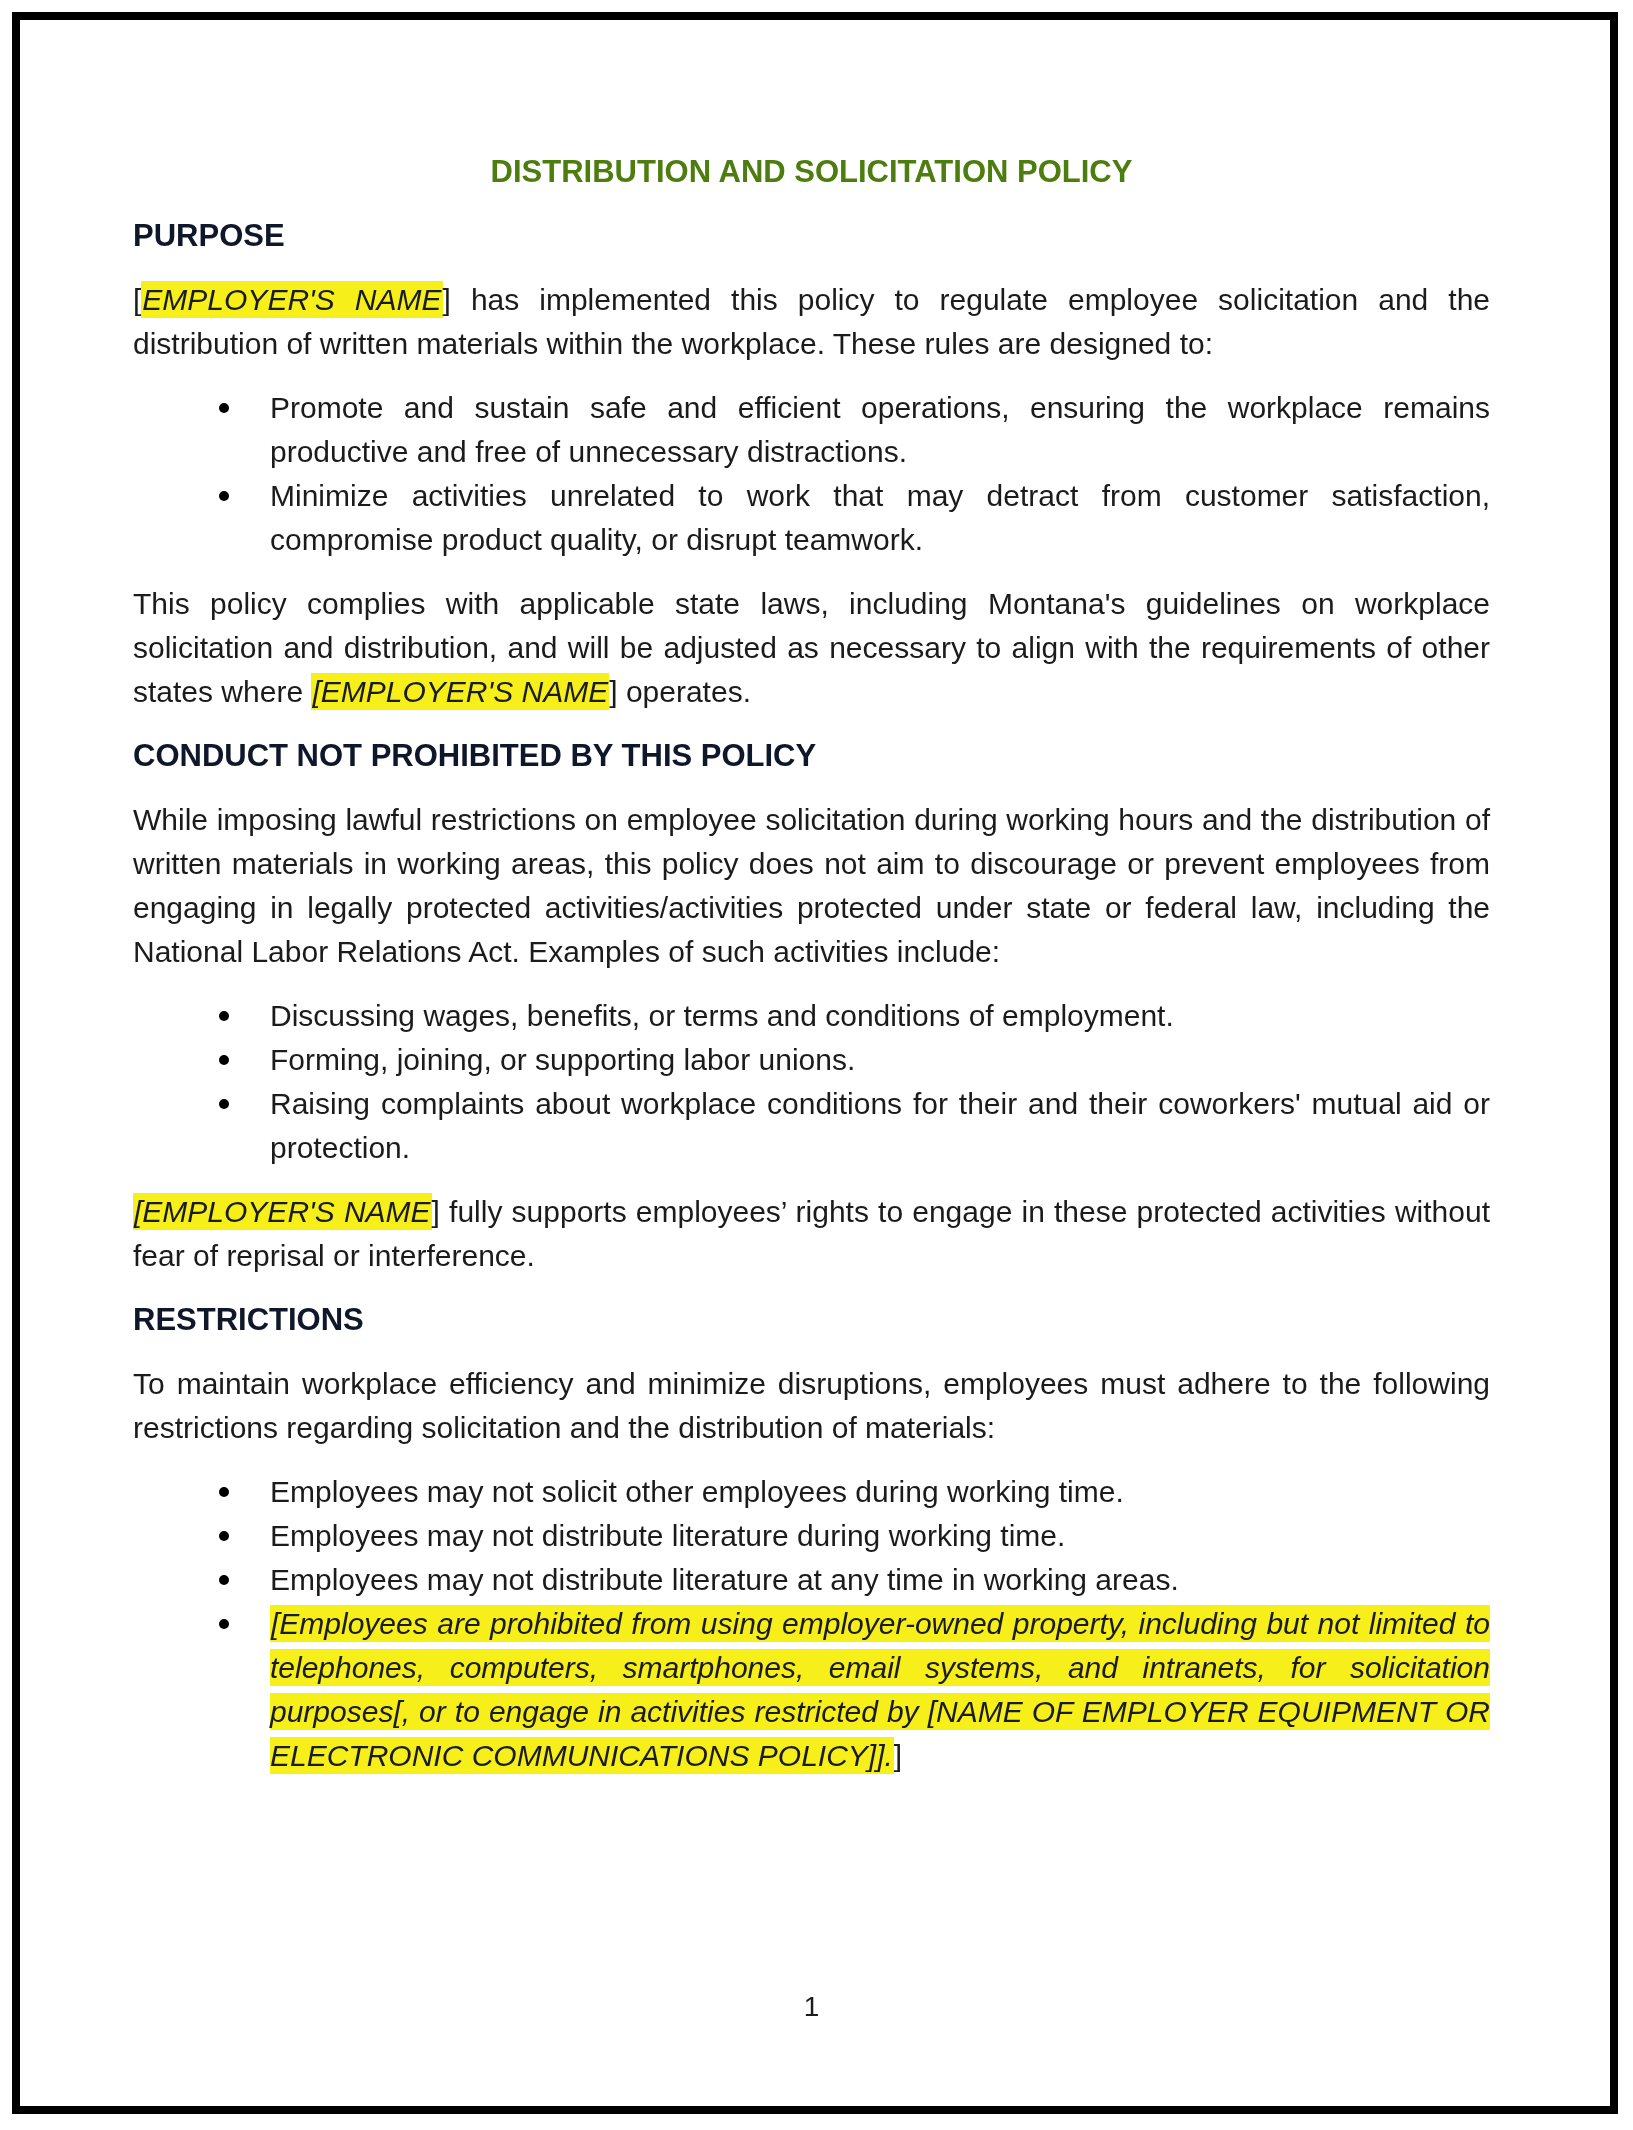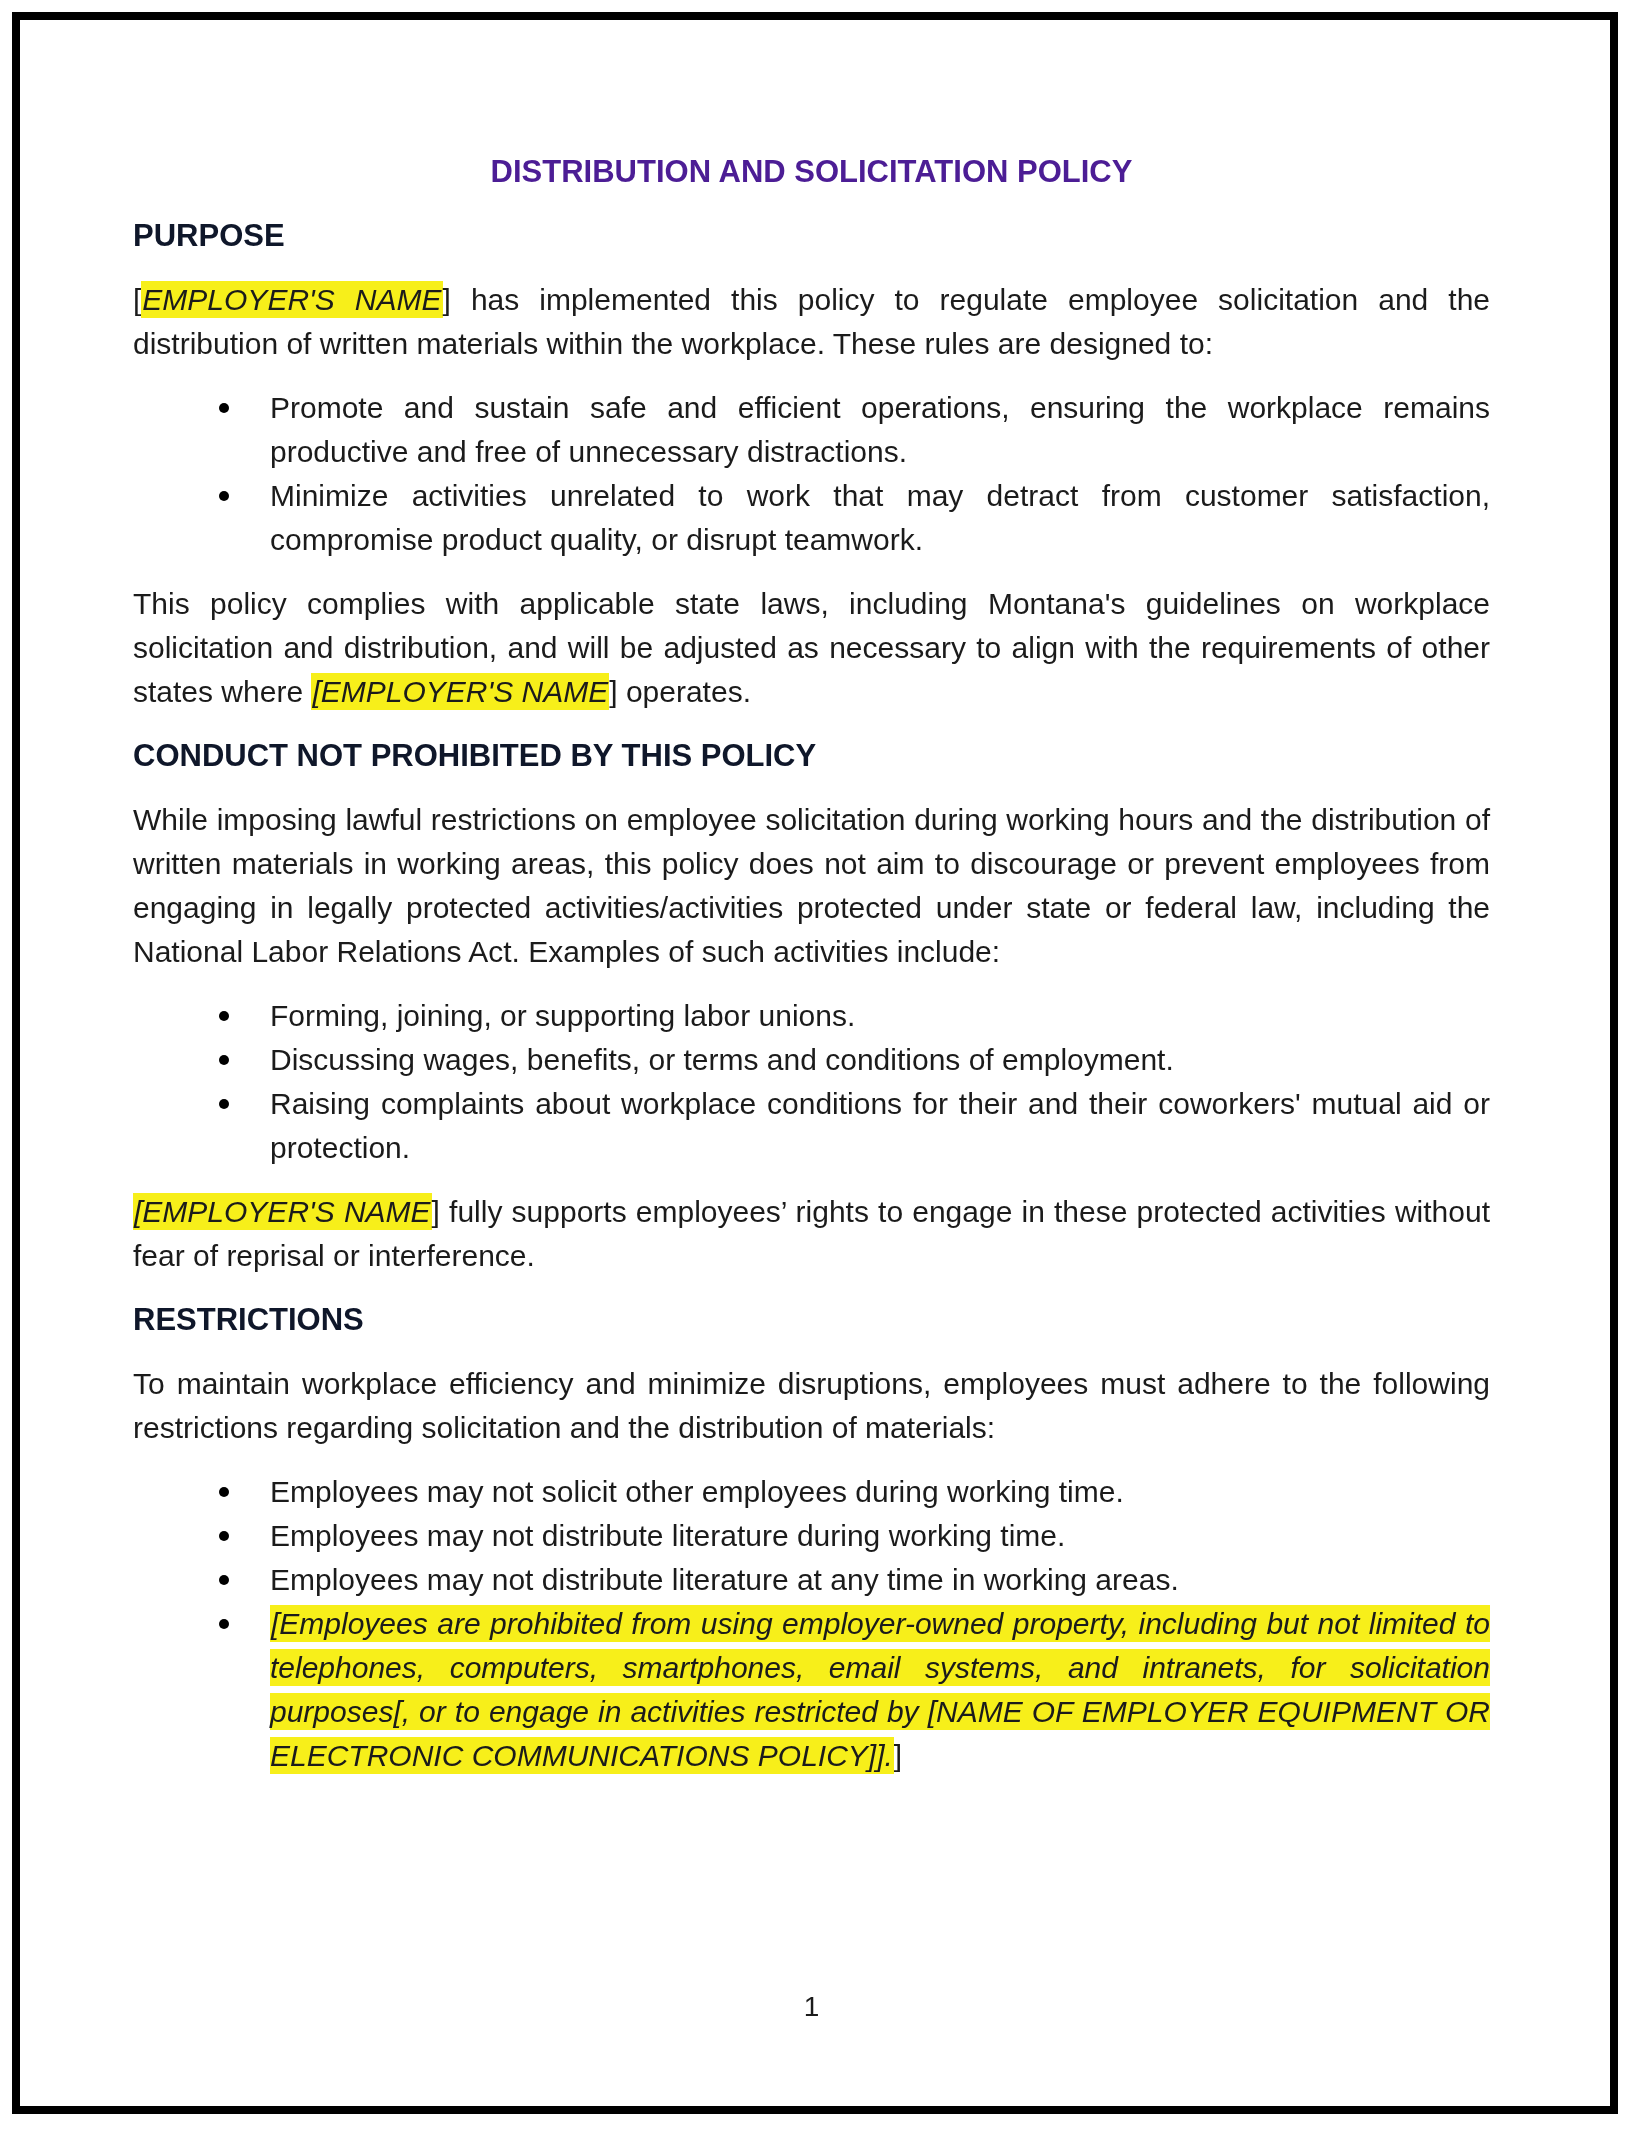--- a/index.html
+++ b/index.html
@@ -29,21 +29,21 @@
     position: absolute;
     left: 133px;
     right: 143px;
     top: 150px;
   }
   h1.doc-title {
     font-size: 31px;
     line-height: 44px;
     font-weight: bold;
     text-align: center;
-    color: #4c1d95;
+    color: #4d7c0f;
     margin: 0 0 20px 0;
   }
   h2.section-heading {
     font-size: 31px;
     line-height: 44px;
     font-weight: bold;
     color: #0f172a;
     margin: 20px 0;
   }
   p.para {
@@ -109,22 +109,22 @@
     <li>Minimize activities unrelated to work that may detract from customer satisfaction, compromise product quality, or disrupt teamwork.</li>
   </ul>
 
   <p class="para"><span>This policy complies with applicable state laws, including Montana's guidelines on workplace solicitation and distribution, and will be adjusted as necessary to align with the requirements of other states where </span><span class="hl">[EMPLOYER'S NAME</span><span>] operates.</span></p>
 
   <h2 class="section-heading">CONDUCT NOT PROHIBITED BY THIS POLICY</h2>
 
   <p class="para">While imposing lawful restrictions on employee solicitation during working hours and the distribution of written materials in working areas, this policy does not aim to discourage or prevent employees from engaging in legally protected activities/activities protected under state or federal law, including the National Labor Relations Act. Examples of such activities include:</p>
 
   <ul class="bullets">
+    <li>Discussing wages, benefits, or terms and conditions of employment.</li>
     <li>Forming, joining, or supporting labor unions.</li>
-    <li>Discussing wages, benefits, or terms and conditions of employment.</li>
     <li>Raising complaints about workplace conditions for their and their coworkers' mutual aid or protection.</li>
   </ul>
 
   <p class="para"><span class="hl">[EMPLOYER'S NAME</span><span>] fully supports employees’ rights to engage in these protected activities without fear of reprisal or interference.</span></p>
 
   <h2 class="section-heading">RESTRICTIONS</h2>
 
   <p class="para">To maintain workplace efficiency and minimize disruptions, employees must adhere to the following restrictions regarding solicitation and the distribution of materials:</p>
 
   <ul class="bullets">

